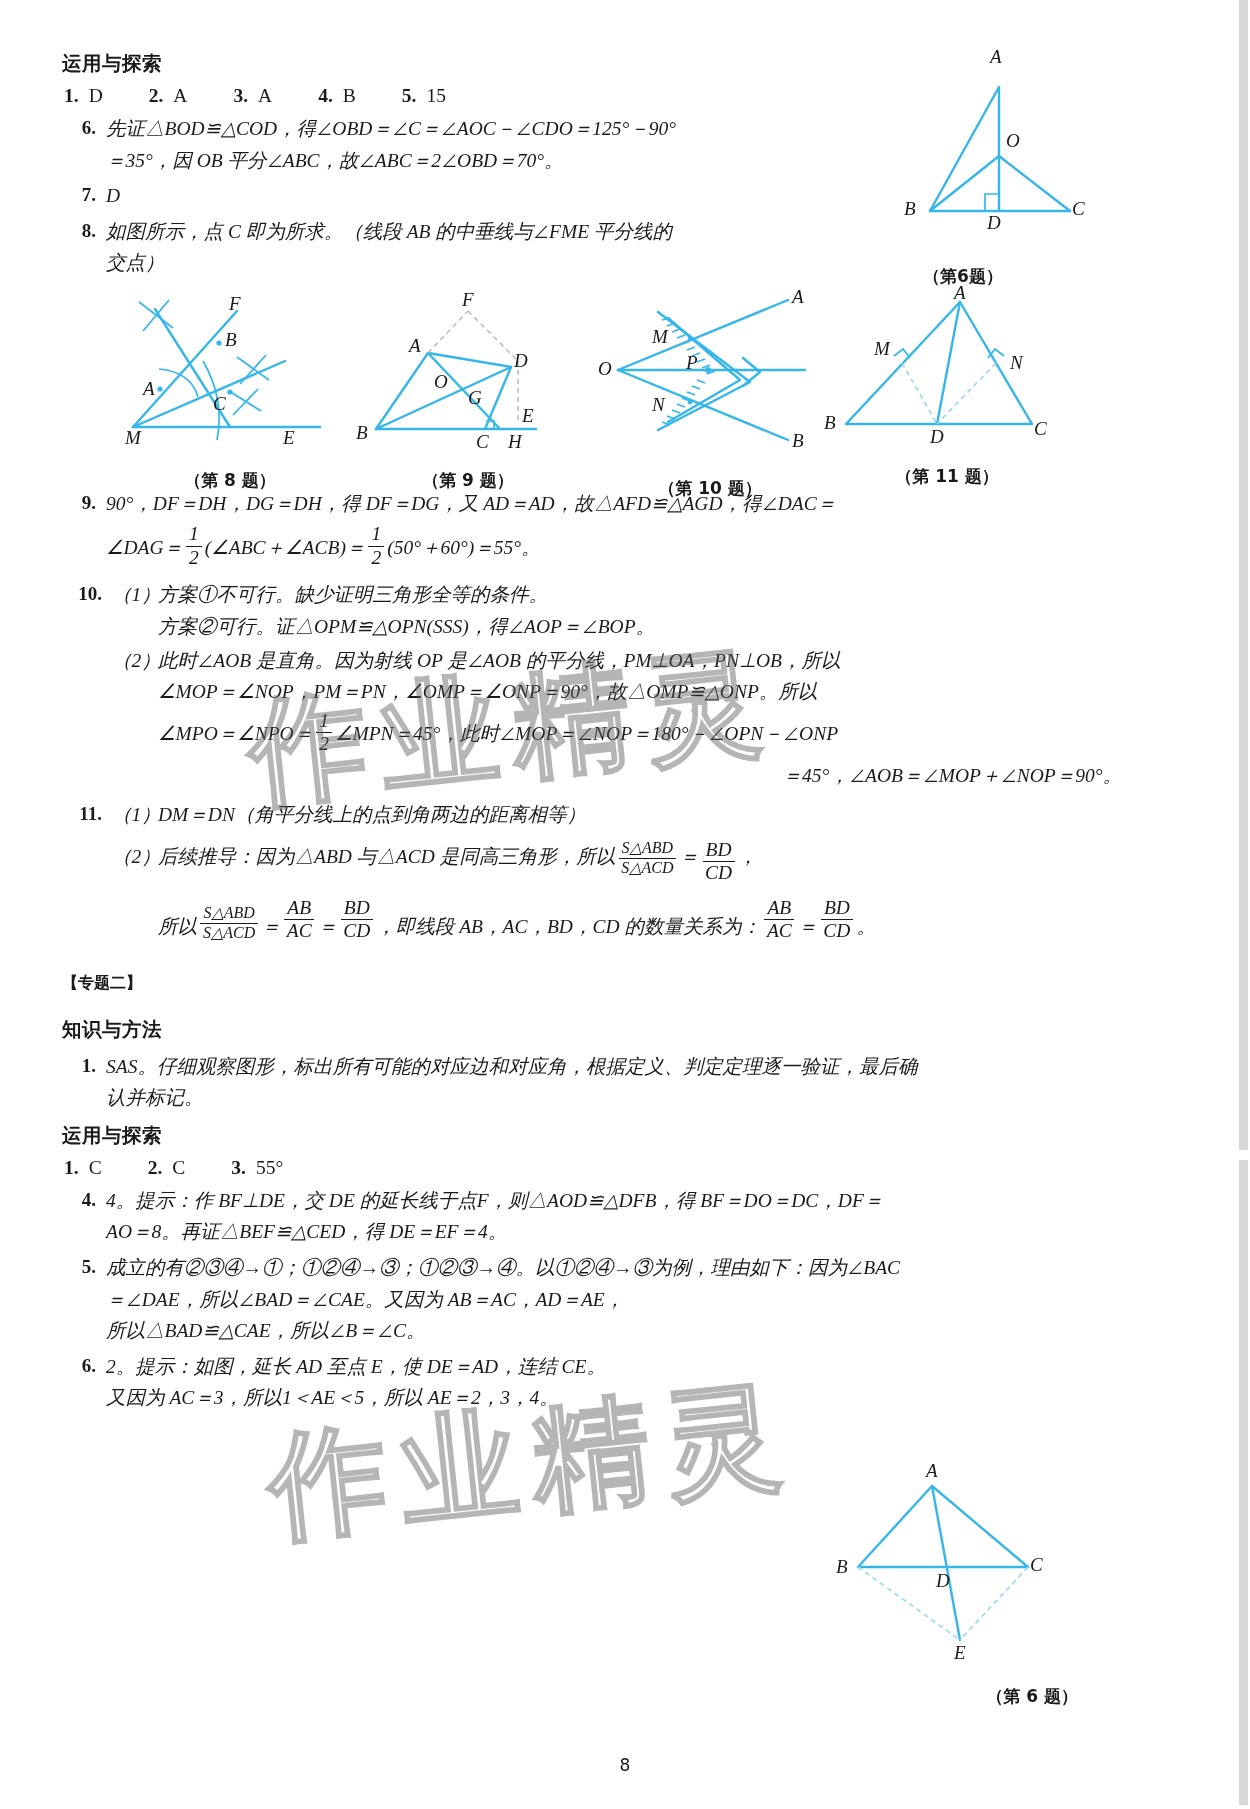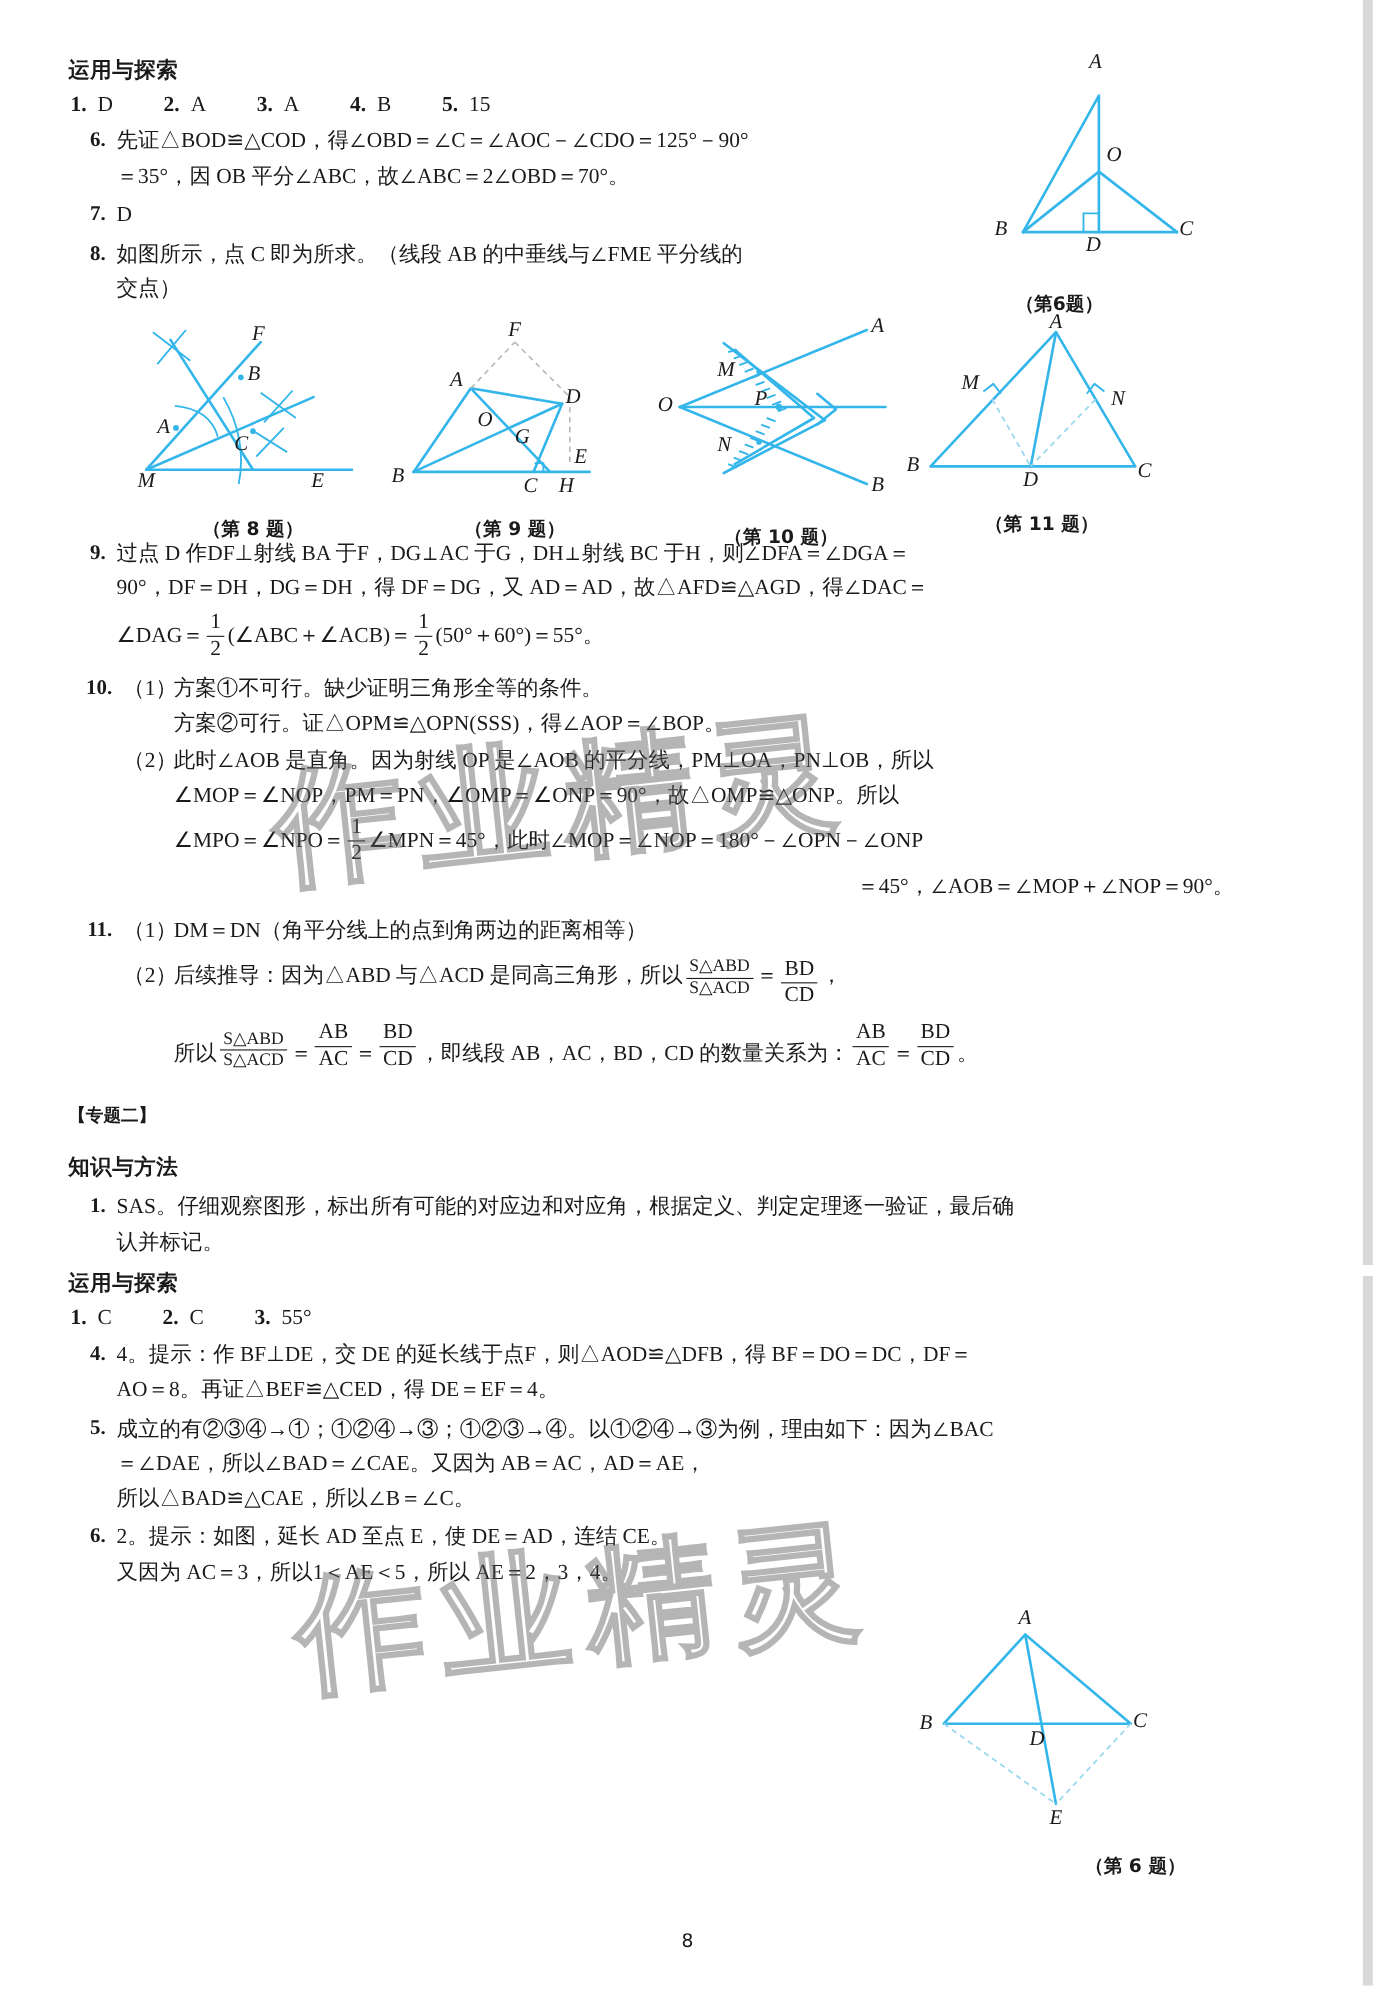--- a/index.html
+++ b/index.html
@@ -35,21 +35,21 @@
   }
 
   .row { display:flex; align-items:flex-start; margin-bottom:4px; }
   .num {
     font-family:"Liberation Serif",serif;
     font-weight:bold; font-size:19px;
     width:34px; flex:0 0 34px; text-align:right;
     padding-right:10px; line-height:1.55;
   }
   .num.w2 { width:40px; flex-basis:40px; }
-  .body { flex:1; font-size:19.5px; line-height:1.62; }
+  .body { flex:1; font-size:19.5px; line-height:1.62;font-style:italic; }
 
   .ansline { display:flex; align-items:baseline; font-size:19.5px; }
   .ansline .it { display:flex; align-items:baseline; margin-right:46px; }
   .ansline .k { font-weight:bold; margin-right:10px; }
 
   .sub { display:flex; }
   .sub .lab { width:46px; flex:0 0 46px; }
   .sub .txt { flex:1; }
 
   
@@ -165,21 +165,20 @@
         <div>如图所示，点 C 即为所求。（线段 AB 的中垂线与∠FME 平分线的</div>
         <div>交点）</div>
       </div>
     </div>
 
     <div style="height:205px;"></div>
 
     <div class="row">
       <div class="num">9.</div>
       <div class="body">
-        <div>过点 D 作DF⊥射线 BA 于F，DG⊥AC 于G，DH⊥射线 BC 于H，则∠DFA＝∠DGA＝</div>
         <div>90°，DF＝DH，DG＝DH，得 DF＝DG，又 AD＝AD，故△AFD≌△AGD，得∠DAC＝</div>
         <div style="display:flex;align-items:center;margin-top:6px;">
           <span>∠DAG＝</span>
           <span class="frac">
             <span class="n">1</span>
             <span class="d">2</span>
           </span>
           <span>(∠ABC＋∠ACB)＝</span>
           <span class="frac">
             <span class="n">1</span>

